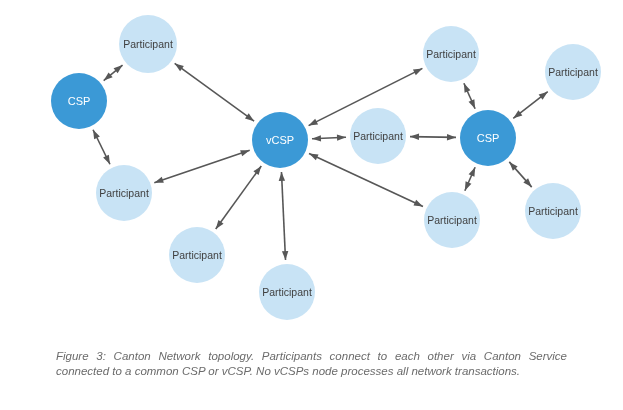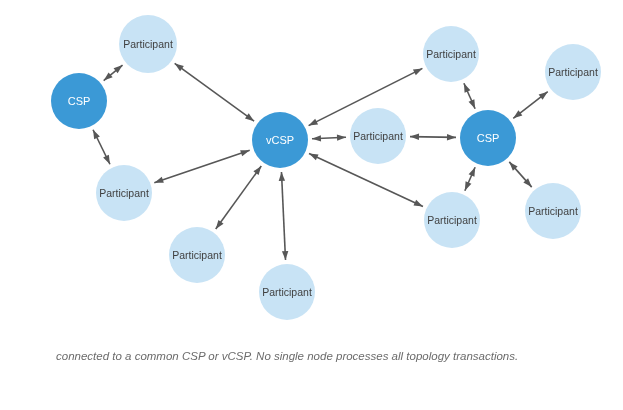--- a/index.html
+++ b/index.html
@@ -166,16 +166,17 @@
           <text x="452" y="220" text-anchor="middle" dy="0.36em" font-size="10.5" fill="#3f3f3f">Participant</text>
         </g>
         <g>
           <circle cx="553" cy="211" r="28" fill="#c8e3f5"></circle>
           <text x="553" y="211" text-anchor="middle" dy="0.36em" font-size="10.5" fill="#3f3f3f">Participant</text>
         </g>
       </svg>
   </div>
 
   <div class="caption">
-    <div class="cap-line last">connected to a common CSP or vCSP. No single node processes all topology transactions.</div>
+    <div class="cap-line justify">Figure 3: Canton Network topology. Participants connect to each other via Canton Service</div>
+    <div class="cap-line last">connected to a common CSP or vCSP. No vCSPs node processes all network transactions.</div>
   </div>
 
 </div>
 
 </body></html>

